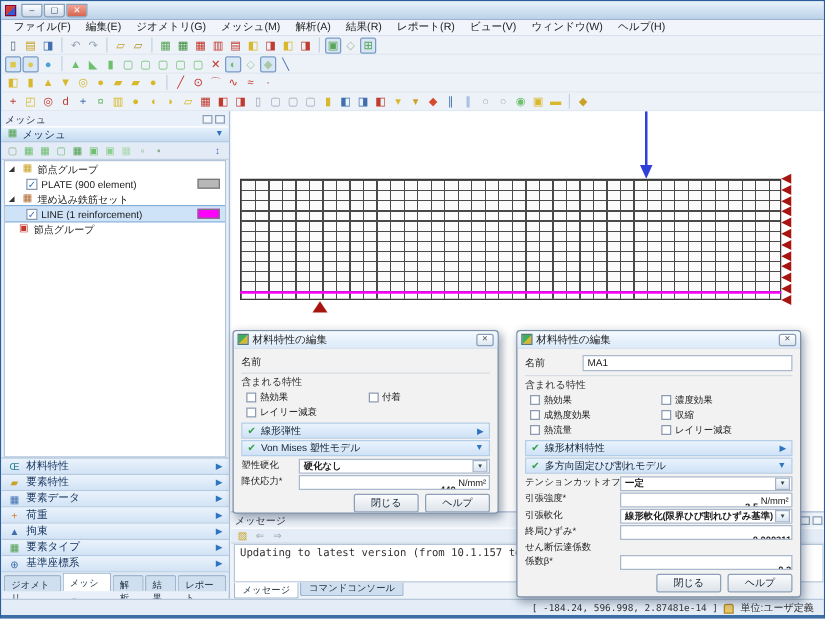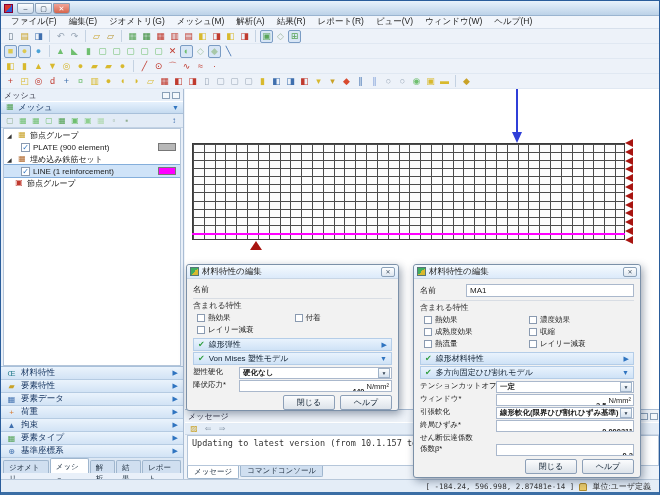--- a/index.html
+++ b/index.html
@@ -557,21 +557,21 @@
         <span class="arrow-down">▼</span>
       </div>
       <div class="field-row">
         <span class="flabel w1">テンションカットオフ</span>
         <div class="fctrl">
           <span class="fval">一定</span>
           <span class="dd-btn">▼</span>
         </div>
       </div>
       <div class="field-row">
-        <span class="flabel w1">ウィンドウ*</span>
+        <span class="flabel w1">引張強度*</span>
         <div class="fctrl num">
           <span class="fval">2.5</span>
           <span class="funit">N/mm²</span>
         </div>
       </div>
       <div class="field-row">
         <span class="flabel w1">引張軟化</span>
         <div class="fctrl">
           <span class="fval">線形軟化(限界ひび割れひずみ基準)</span>
           <span class="dd-btn">▼</span>

